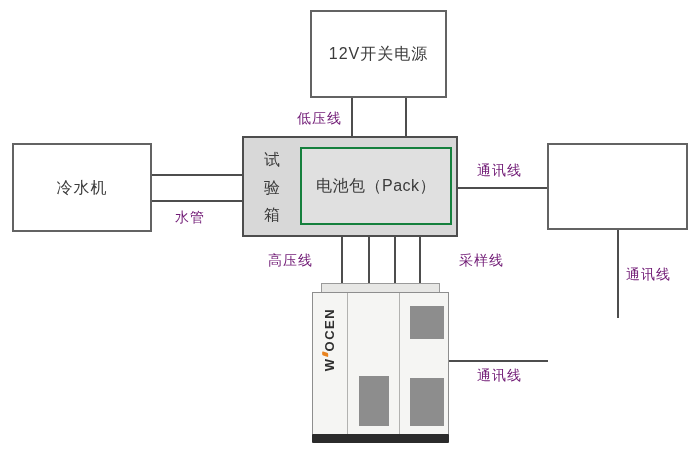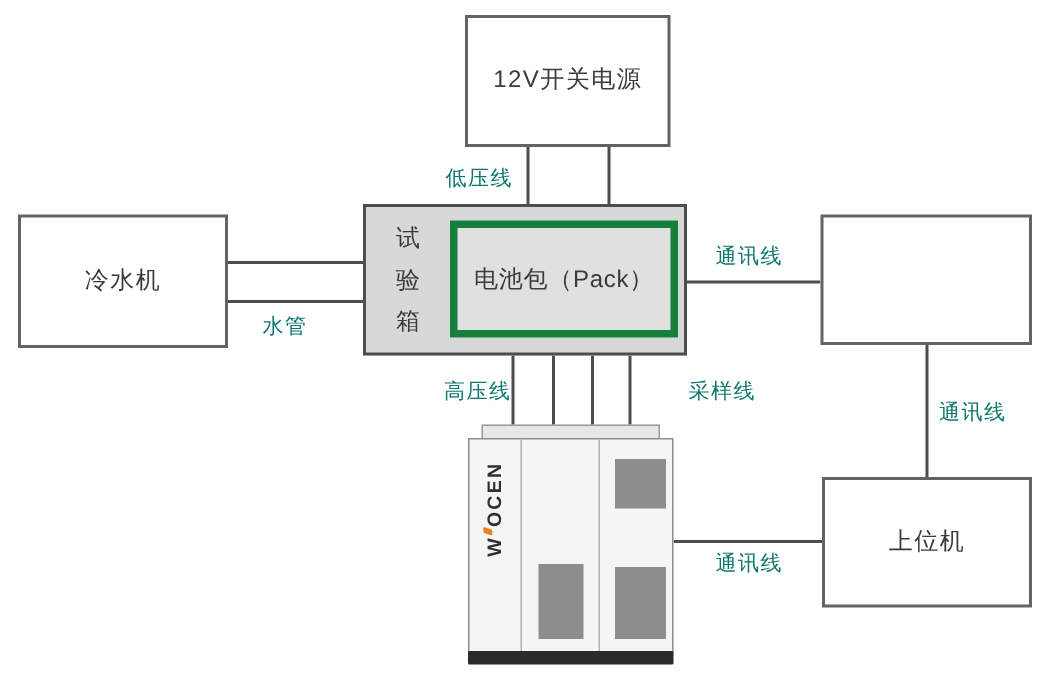--- a/index.html
+++ b/index.html
@@ -17,21 +17,21 @@
   .box-chiller{left:12px;top:143px;width:140px;height:89px;align-items:center;}
   .box-can{left:547px;top:143px;width:141px;height:87px;}
   .box-host{left:548px;top:318px;width:140px;height:87px;}
   
   .chamber{
     position:absolute;box-sizing:border-box;left:242px;top:136px;width:216px;height:101px;
     background:#d8d8d8;border:2px solid #4d4d4d;
   }
   .pack{
     position:absolute;box-sizing:border-box;left:300px;top:147px;width:152px;height:78px;
-    background:#e0e0e0;border:5px solid #15803d;
+    background:#e0e0e0;border:2px solid #15803d;
     display:flex;align-items:center;justify-content:center;font-size:16px;letter-spacing:.5px;
   }
   .chamber-char{position:absolute;width:18px;font-size:16px;line-height:1;text-align:center;}
   .cc0{left:263px;top:152px;}
   .cc1{left:263px;top:180px;}
   .cc2{left:263px;top:207px;}
   
   .line{position:absolute;background:#4d4d4d;}
   .lh{height:2px;} .lv{width:2px;}
   .lv-power-a{left:351px;top:98px;height:39px;}
@@ -39,27 +39,27 @@
   .lh-water-a{left:152px;top:174px;width:148px;}
   .lh-water-b{left:152px;top:200px;width:148px;}
   .lh-pack-can{left:458px;top:187px;width:89px;}
   .lv-can-host{left:617px;top:230px;height:88px;}
   .lh-tester-host{left:449px;top:360px;width:99px;}
   .lv-hv-a{left:341px;top:237px;height:47px;}
   .lv-hv-b{left:368px;top:237px;height:47px;}
   .lv-hv-c{left:394px;top:237px;height:47px;}
   .lv-hv-d{left:419px;top:237px;height:47px;}
   
-  .elabel{position:absolute;font-size:14px;letter-spacing:1px;white-space:nowrap;color:#0f766e;}
+  .elabel{position:absolute;font-size:14px;letter-spacing:1px;white-space:nowrap;color:#701a75;}
   .el-low{left:297px;top:110px;}
   .el-water{left:175px;top:209px;}
   .el-comm1{left:477px;top:162px;}
   .el-comm2{left:626px;top:266px;}
   .el-comm3{left:477px;top:367px;}
-  .el-hv{left:296px;top:252px;}
+  .el-hv{left:268px;top:252px;}
   .el-sample{left:432px;top:252px;margin-left:27px;}
   
   .dev-lid{position:absolute;box-sizing:border-box;left:321px;top:283px;width:119px;height:11px;
     background:#e7e7e5;border:1px solid #9a9a9a;}
   .dev-body{position:absolute;box-sizing:border-box;left:312px;top:292px;width:137px;height:144px;
     background:#f5f5f3;border:1px solid #8e8e8e;}
   .dev-base{position:absolute;left:312px;top:434px;width:137px;height:9px;background:#2b2b2b;border-radius:1px;}
   .dev-divider{position:absolute;top:0;width:1px;height:100%;background:#b2b2b0;}
   .dd-a{left:34px;} .dd-b{left:86px;}
   .vent{position:absolute;background:#8d8d8d;}
@@ -103,23 +103,20 @@
   <span class="chamber-char cc1">验</span>
   <span class="chamber-char cc2">箱</span>
 
   <div class="pack">
     <span>电池包（Pack）</span>
   </div>
 
   <div class="node box-can">
   </div>
 
-  <div class="node box-host">
-    <span>上位机</span>
-  </div>
 
   <div class="dev-lid"></div>
   <div class="dev-body">
     <div class="dev-divider dd-a"></div>
     <div class="dev-divider dd-b"></div>
     <div class="logo-wrap">
       <span class="logo">
           <span>W</span>
           <span class="logo-mark"></span>
           <span>OCEN</span>

